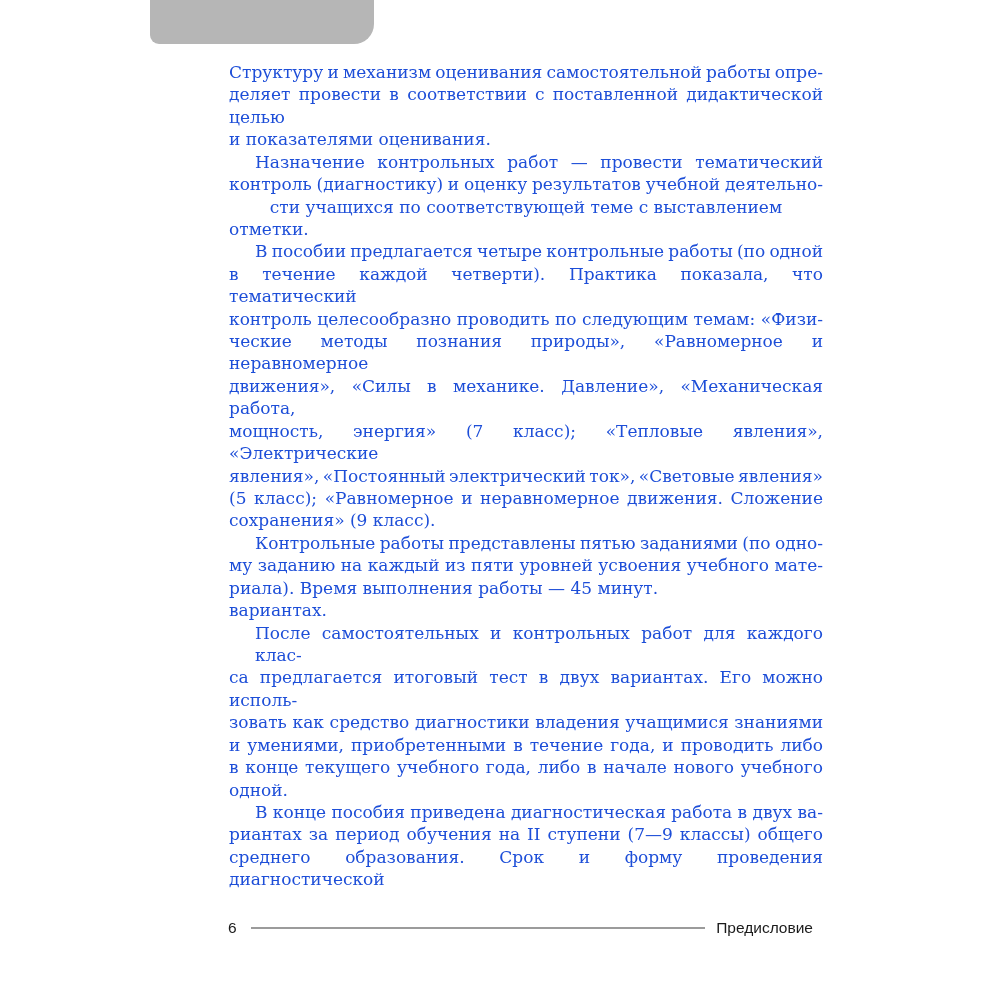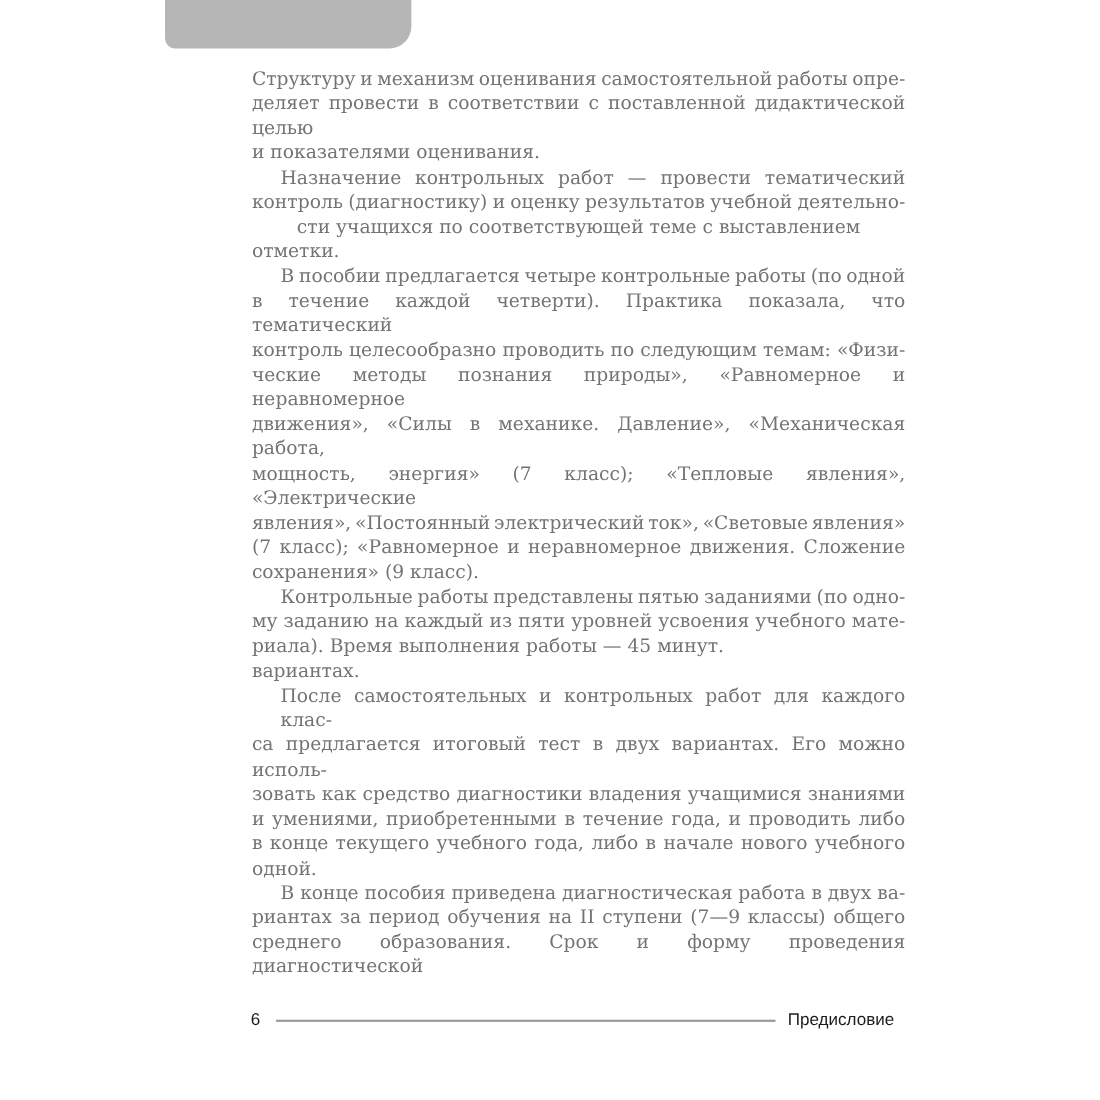--- a/index.html
+++ b/index.html
@@ -75,35 +75,35 @@
     flex: 0 0 auto;
   }
 </style>
 </head>
 <body>
 
 <div class="page">
 
   <div class="corner-tab" style="background: rgb(182, 182, 182);"></div>
 
-  <main class="text-block" id="paragraphs" style="color: #737373;">
+  <main class="text-block" id="paragraphs" style="color: #1d4ed8;">
       <div class="line">Структуру и механизм оценивания самостоятельной работы опре-</div>
       <div class="line">деляет провести в соответствии с поставленной дидактической целью</div>
       <div class="line last">и показателями оценивания.</div>
       <div class="line indent">Назначение контрольных работ — провести тематический</div>
       <div class="line">контроль (диагностику) и оценку результатов учебной деятельно-</div>
       <div class="line last">сти учащихся по соответствующей теме с выставлением отметки.</div>
       <div class="line indent">В пособии предлагается четыре контрольные работы (по одной</div>
       <div class="line">в течение каждой четверти). Практика показала, что тематический</div>
       <div class="line">контроль целесообразно проводить по следующим темам: «Физи-</div>
       <div class="line">ческие методы познания природы», «Равномерное и неравномерное</div>
       <div class="line">движения», «Силы в механике. Давление», «Механическая работа,</div>
       <div class="line">мощность, энергия» (7 класс); «Тепловые явления», «Электрические</div>
       <div class="line">явления», «Постоянный электрический ток», «Световые явления»</div>
-      <div class="line">(7 класс); «Равномерное и неравномерное движения. Сложение</div>
+      <div class="line">(5 класс); «Равномерное и неравномерное движения. Сложение</div>
       <div class="line last">сохранения» (9 класс).</div>
       <div class="line indent">Контрольные работы представлены пятью заданиями (по одно-</div>
       <div class="line">му заданию на каждый из пяти уровней усвоения учебного мате-</div>
       <div class="line last">риала). Время выполнения работы — 45 минут.</div>
       <div class="line last">вариантах.</div>
       <div class="line indent">После самостоятельных и контрольных работ для каждого клас-</div>
       <div class="line">са предлагается итоговый тест в двух вариантах. Его можно исполь-</div>
       <div class="line">зовать как средство диагностики владения учащимися знаниями</div>
       <div class="line">и умениями, приобретенными в течение года, и проводить либо</div>
       <div class="line">в конце текущего учебного года, либо в начале нового учебного</div>

